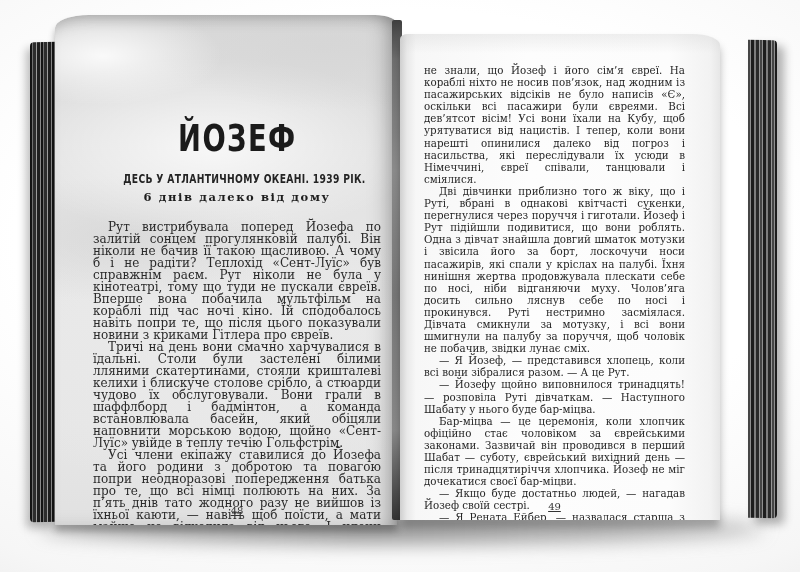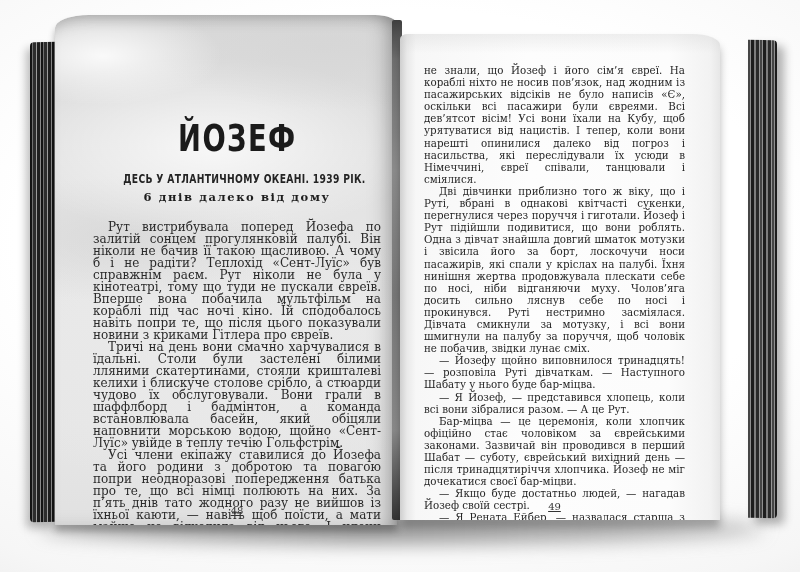--- a/index.html
+++ b/index.html
@@ -153,22 +153,22 @@
       </div>
       <div class="page-number page-number-left">48</div>
     </div>
 
     <div class="gutter"></div>
 
     <div class="page page-right">
       <div class="body-text body-text-right">
         <p class="para">не знали, що Йозеф і його сім’я євреї. На кораблі ніхто не носив пов’язок, над жодним із пасажирських відсіків не було написів «Є», оскільки всі пасажири були євреями. Всі дев’ятсот вісім! Усі вони їхали на Кубу, щоб урятуватися від нацистів. І тепер, коли вони нарешті опинилися далеко від погроз і насильства, які переслідували їх усюди в Німеччині, євреї співали, танцювали і сміялися.</p>
         <p class="para indent">Дві дівчинки приблизно того ж віку, що і Руті, вбрані в однакові квітчасті сукенки, перегнулися через поруччя і гиготали. Йозеф і Рут підійшли подивитися, що вони роблять. Одна з дівчат знайшла довгий шматок мотузки і звісила його за борт, лоскочучи носи пасажирів, які спали у кріслах на палубі. Їхня нинішня жертва продовжувала плескати себе по носі, ніби відганяючи муху. Чолов’яга досить сильно ляснув себе по носі і прокинувся. Руті нестримно засміялася. Дівчата смикнули за мотузку, і всі вони шмигнули на палубу за поруччя, щоб чоловік не побачив, звідки лунає сміх.</p>
+        <p class="para indent">— Я Йозеф, — представився хлопець, коли всі вони зібралися разом. — А це Рут.</p>
         <p class="para indent">— Йозефу щойно виповнилося тринадцять! — розповіла Руті дівчаткам. — Наступного Шабату у нього буде бар-міцва.</p>
-        <p class="para indent">— Я Йозеф, — представився хлопець, коли всі вони зібралися разом. — А це Рут.</p>
         <p class="para indent">Бар-міцва — це церемонія, коли хлопчик офіційно стає чоловіком за єврейськими законами. Зазвичай він проводився в перший Шабат — суботу, єврейський вихідний день — після тринадцятиріччя хлопчика. Йозеф не міг дочекатися своєї бар-міцви.</p>
         <p class="para indent">— Якщо буде достатньо людей, — нагадав Йозеф своїй сестрі.</p>
         <p class="para indent">— Я Рената Ейбер, — назвалася старша з двох дівчат, — а це Евелін.</p>
         <p class="para indent">Вони були сестрами і, що дивно, подорожували самі.</p>
         <p class="para indent">— Наш батько чекає нас на Кубі, — сказала їм Рената.</p>
 
       </div>
       <div class="page-number page-number-right">49</div>
     </div>
   </div>

